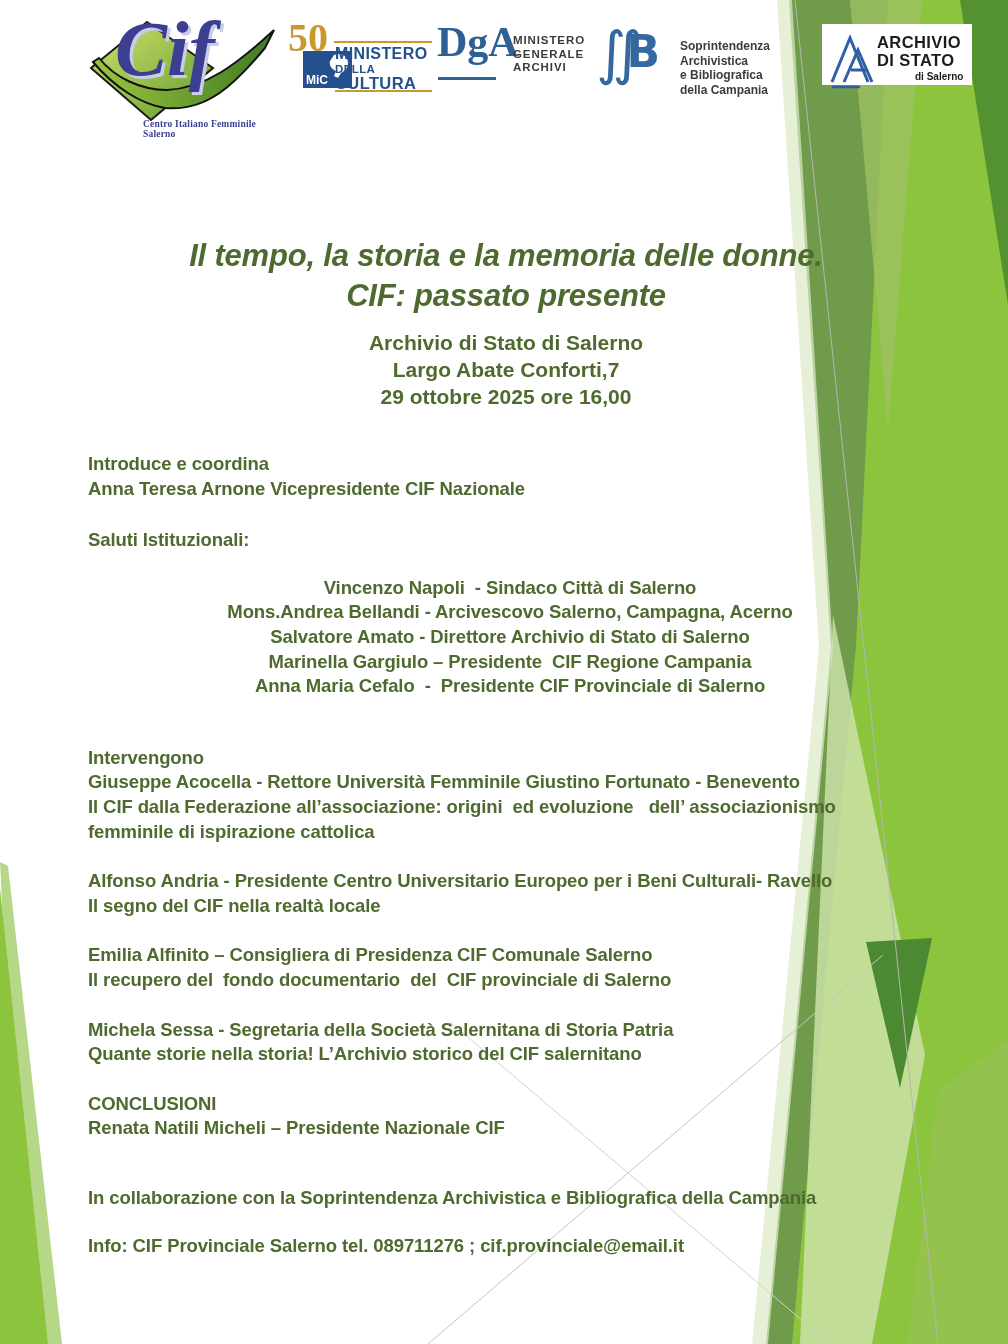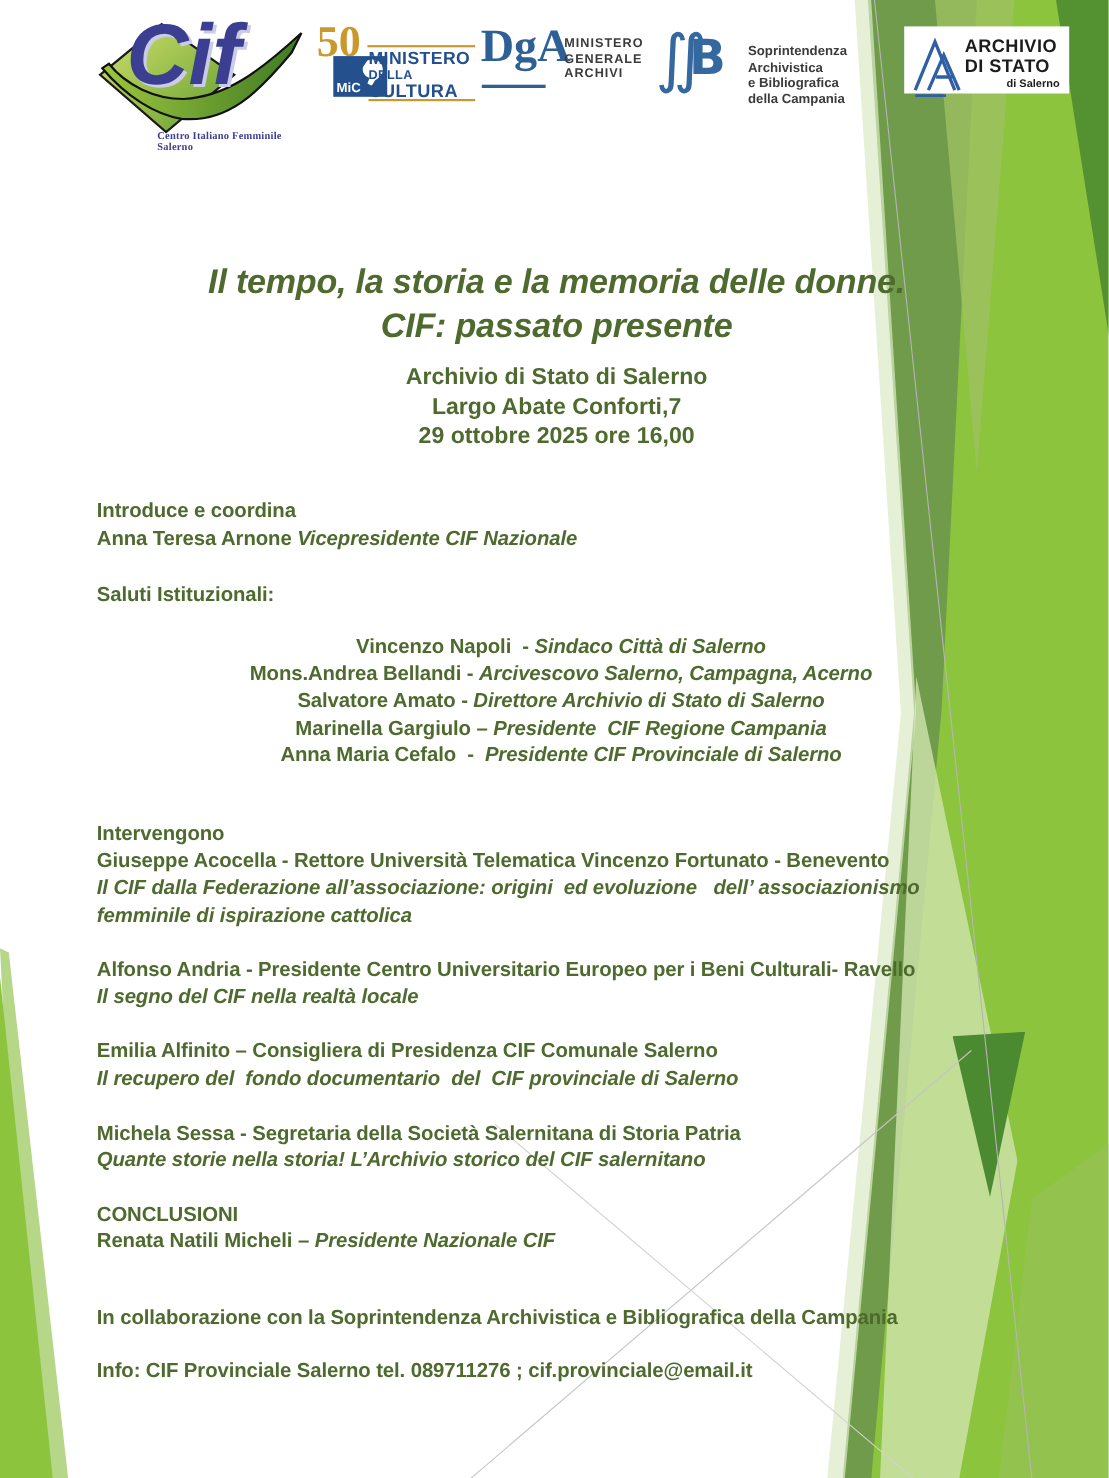--- a/index.html
+++ b/index.html
@@ -28,21 +28,21 @@
      clip-path:polygon(0px 862px,8px 866px,62px 1344px,24px 1344px);}
   .sh-wedge    {background:var(--green-bright);
      clip-path:polygon(0px 888px,48px 1344px,0px 1344px);}
   .lines{position:absolute;inset:0;z-index:1;}
   
   .logos{position:absolute;inset:0;z-index:2;}
   .logo{position:absolute;}
   
   .logo-cif{left:85px;top:16px;width:192px;height:120px;}
   .logo-cif svg{position:absolute;left:0;top:0;}
-  .cif-word{position:absolute;left:30px;top:-6px;font-family:Liberation Sans, sans-serif;
+  .cif-word{position:absolute;left:30px;top:-6px;font-family:Liberation Serif, serif;
             font-weight:bold;font-style:italic;font-size:78px;color:var(--blue-cif);
             text-shadow:3px 3px 0 #c9cce6;line-height:1;}
   .cif-caption{position:absolute;left:58px;top:103px;width:140px;
                font-family:"Liberation Serif",serif;font-weight:bold;font-size:9.5px;
                color:var(--blue-cif);letter-spacing:.2px;}
   
   .logo-mic{left:288px;top:22px;width:150px;height:78px;color:var(--blue-mic);}
   .mic-50{position:absolute;left:0;top:-4px;font-family:"Liberation Serif",serif;
           font-weight:bold;font-size:40px;color:var(--gold-mic);line-height:1;}
   .mic-ruletop{position:absolute;left:46px;top:19px;width:98px;height:2px;background:var(--gold-mic);}
@@ -79,21 +79,21 @@
   .ass-sub{position:absolute;left:57px;top:47px;font-size:10px;font-weight:bold;color:#1c1c1c;margin-left:36px;}
   
   .title{position:absolute;left:88px;top:236px;width:836px;text-align:center;z-index:2;
          color:var(--ink);}
   .title-line{font-size:31px;font-weight:bold;font-style:italic;line-height:40px;letter-spacing:-.2px;}
   .venue{margin-top:13px;font-size:21px;font-weight:bold;line-height:27px;}
   
   #program{position:absolute;left:88px;top:452px;width:844px;z-index:2;color:var(--ink);
            font-size:18.5px;font-weight:bold;line-height:24.6px;letter-spacing:-.1px;}
   #program .line{white-space:pre-wrap;}
-  #program .it{font-style:italic;}
+  #program .it{}
   .b-saluti{margin-top:27px;}
   .b-names{margin-top:23px;text-align:center;}
   .b-intervengono{margin-top:47px;}
   .b-andria{margin-top:25px;}
   .b-alfinito{margin-top:25px;}
   .b-sessa{margin-top:25px;}
   .b-conclusioni{margin-top:25px;}
   .b-collab{margin-top:45px;}
   .b-info{margin-top:24px;}
 </style>
@@ -209,21 +209,21 @@
       </div>
       <div class="block b-names">
         <div class="line"><span>Vincenzo Napoli  - </span><span class="it">Sindaco Città di Salerno</span></div>
         <div class="line"><span>Mons.Andrea Bellandi - </span><span class="it">Arcivescovo Salerno, Campagna, Acerno</span></div>
         <div class="line"><span>Salvatore Amato - </span><span class="it">Direttore Archivio di Stato di Salerno</span></div>
         <div class="line"><span>Marinella Gargiulo – </span><span class="it">Presidente  CIF Regione Campania</span></div>
         <div class="line"><span>Anna Maria Cefalo  -  </span><span class="it">Presidente CIF Provinciale di Salerno</span></div>
       </div>
       <div class="block b-intervengono">
         <div class="line"><span>Intervengono</span></div>
-        <div class="line"><span>Giuseppe Acocella - Rettore Università Telematica Vincenzo Fortunato - Benevento</span></div>
+        <div class="line"><span>Giuseppe Acocella - Rettore Università Femminile Giustino Fortunato - Benevento</span></div>
         <div class="line"><span class="it">Il CIF dalla Federazione all’associazione: origini  ed evoluzione   dell’ associazionismo</span></div>
         <div class="line"><span class="it">femminile di ispirazione cattolica</span></div>
       </div>
       <div class="block b-andria">
         <div class="line"><span>Alfonso Andria - Presidente Centro Universitario Europeo per i Beni Culturali- Ravello</span></div>
         <div class="line"><span class="it">Il segno del CIF nella realtà locale</span></div>
       </div>
       <div class="block b-alfinito">
         <div class="line"><span>Emilia Alfinito – Consigliera di Presidenza CIF Comunale Salerno</span></div>
         <div class="line"><span class="it">Il recupero del  fondo documentario  del  CIF provinciale di Salerno</span></div>

